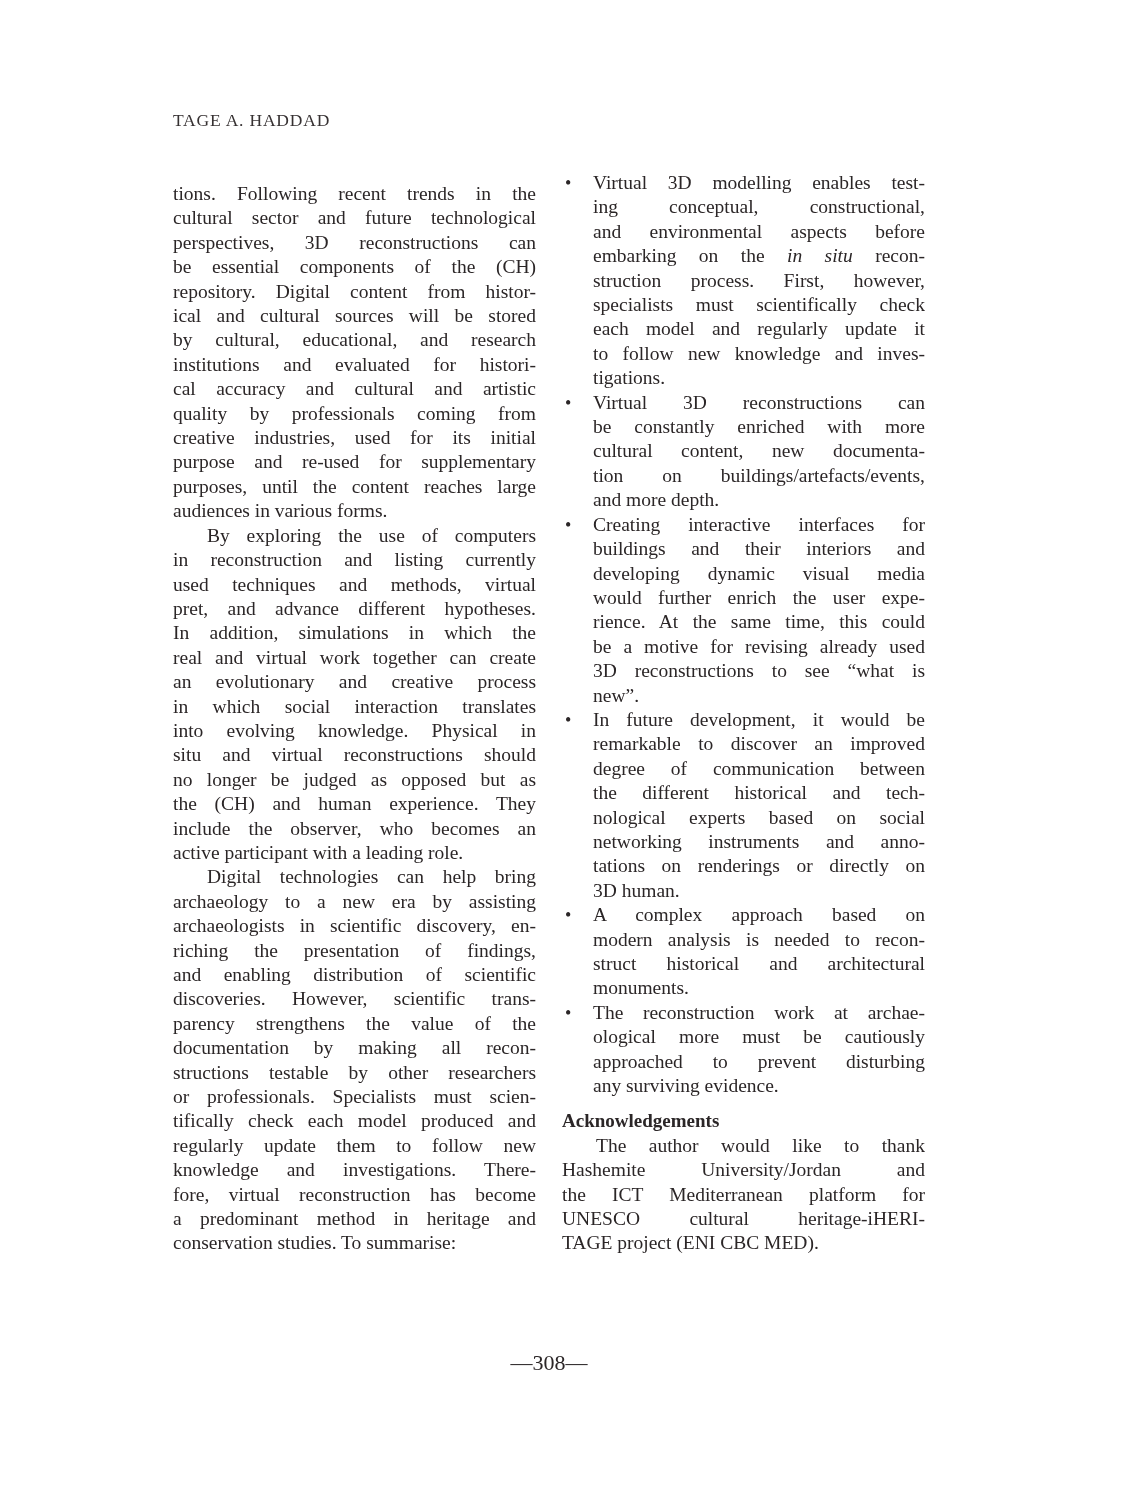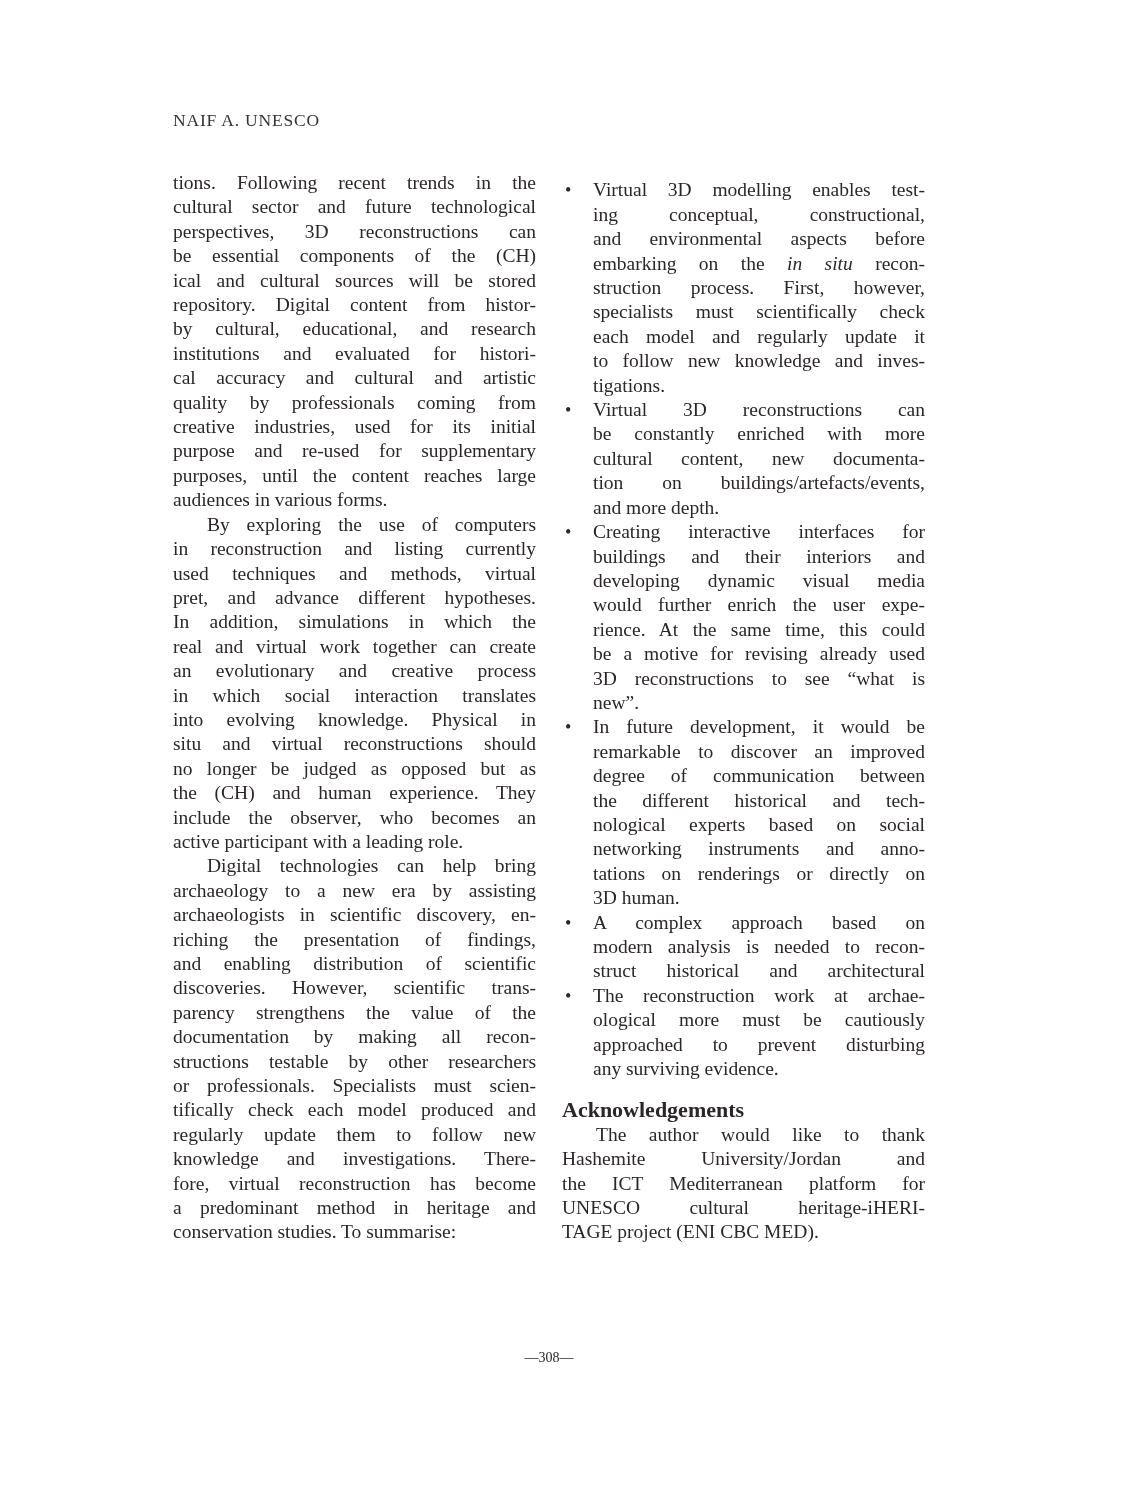--- a/index.html
+++ b/index.html
@@ -42,50 +42,50 @@
   .para { margin: 0; }
   .bullet-item { position: relative; padding-left: 31px; }
   .bullet-marker {
     position: absolute;
     left: 3px;
     top: 0;
     font-size: 18px;
     line-height: 24.4px;
   }
   .ack-heading {
-    font-size: 22px;
+    font-size: 19px;
     line-height: 24.4px;
     font-weight: bold;
-    margin-top: 17px;
+    margin-top: 11px;
   }
   .page-number {
     position: absolute;
     left: 173px;
     top: 1350px;
     width: 752px;
     text-align: center;
-    font-size: 14px;
+    font-size: 22px;
   }
 </style>
 </head>
 <body>
 
 <div class="page">
 
-  <div class="running-header">NAIF A. UNESCO</div>
+  <div class="running-header">TAGE A. HADDAD</div>
 
   <div class="columns">
     <div class="col-left" id="col-left">
         <div class="para">
           <div class="ln">tions. Following recent trends in the</div>
           <div class="ln">cultural sector and future technological</div>
           <div class="ln">perspectives, 3D reconstructions can</div>
           <div class="ln">be essential components of the (CH)</div>
+          <div class="ln">repository. Digital content from histor-</div>
           <div class="ln">ical and cultural sources will be stored</div>
-          <div class="ln">repository. Digital content from histor-</div>
           <div class="ln">by cultural, educational, and research</div>
           <div class="ln">institutions and evaluated for histori-</div>
           <div class="ln">cal accuracy and cultural and artistic</div>
           <div class="ln">quality by professionals coming from</div>
           <div class="ln">creative industries, used for its initial</div>
           <div class="ln">purpose and re-used for supplementary</div>
           <div class="ln">purposes, until the content reaches large</div>
           <div class="ln end">audiences in various forms.</div>
         </div>
         <div class="para">
@@ -174,20 +174,21 @@
               <div class="ln">tations on renderings or directly on</div>
               <div class="ln end">3D human.</div>
             </div>
           </div>
           <div class="bullet-item">
             <span class="bullet-marker">•</span>
             <div class="para">
               <div class="ln">A complex approach based on</div>
               <div class="ln">modern analysis is needed to recon-</div>
               <div class="ln">struct historical and architectural</div>
+              <div class="ln end">monuments.</div>
             </div>
           </div>
           <div class="bullet-item">
             <span class="bullet-marker">•</span>
             <div class="para">
               <div class="ln">The reconstruction work at archae-</div>
               <div class="ln">ological more must be cautiously</div>
               <div class="ln">approached to prevent disturbing</div>
               <div class="ln end">any surviving evidence.</div>
             </div>

